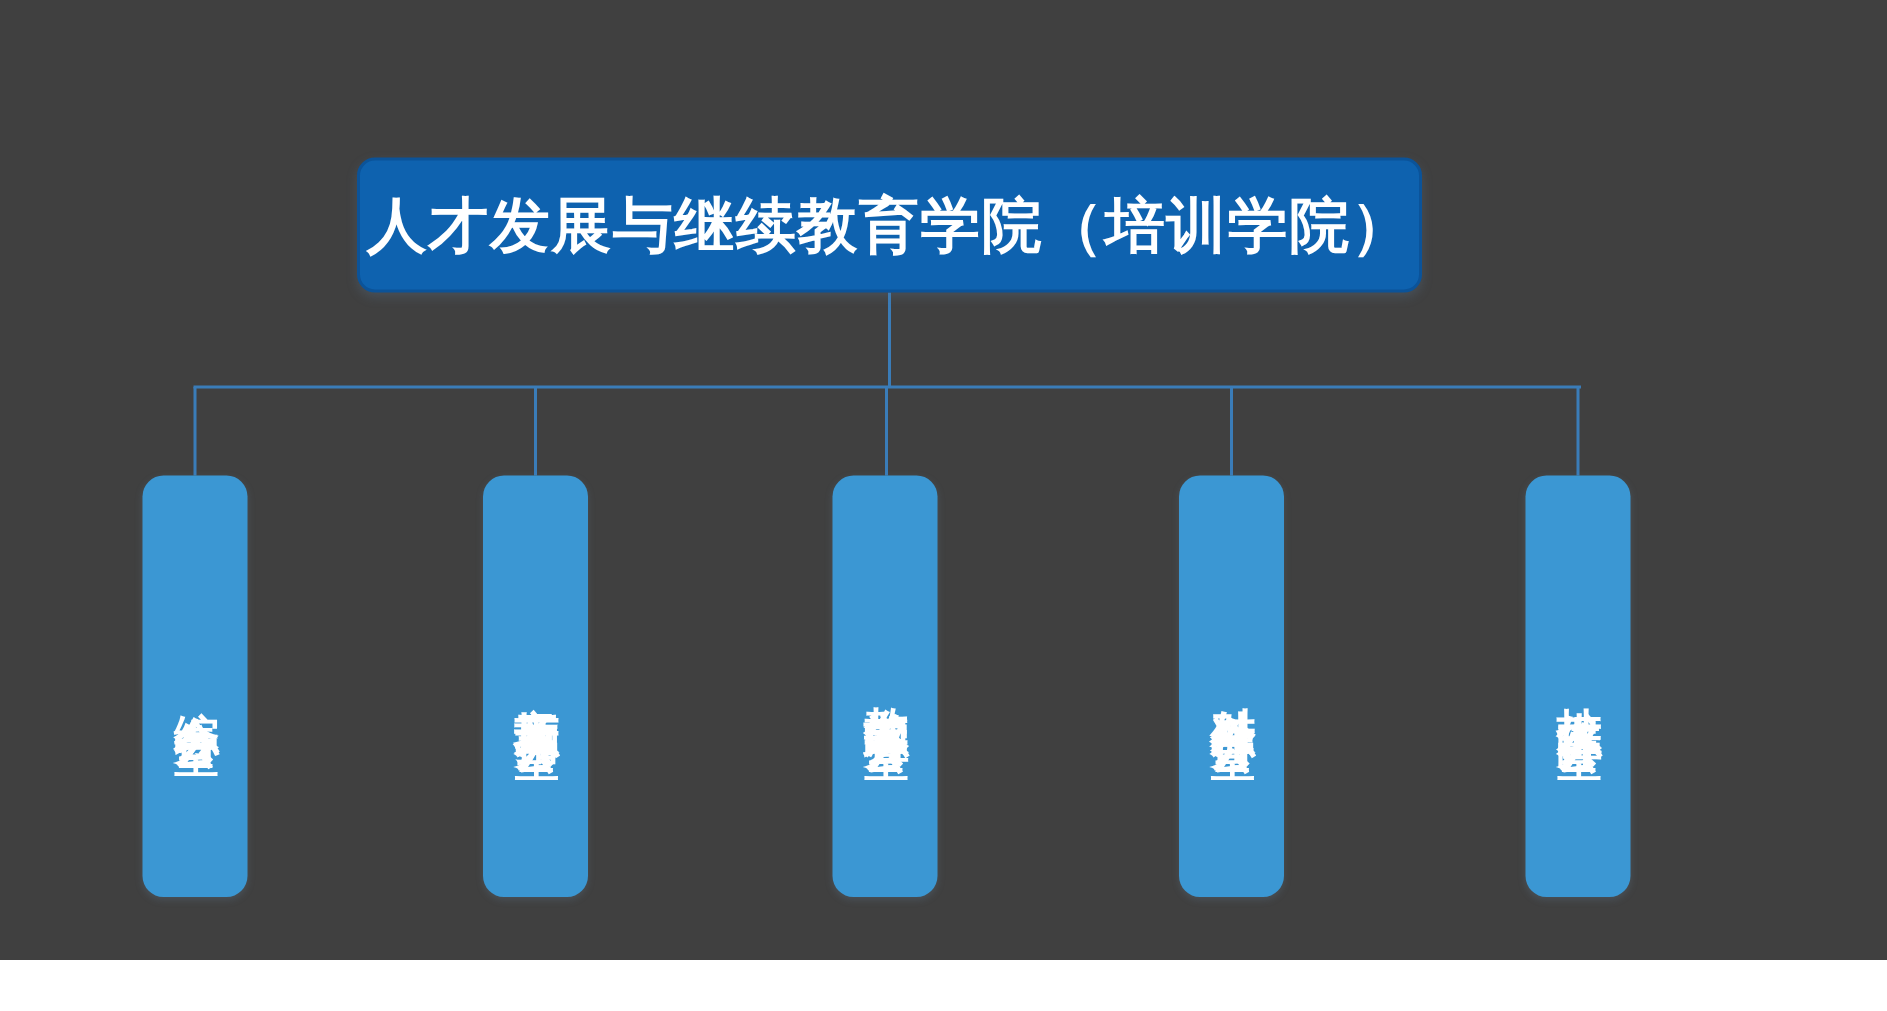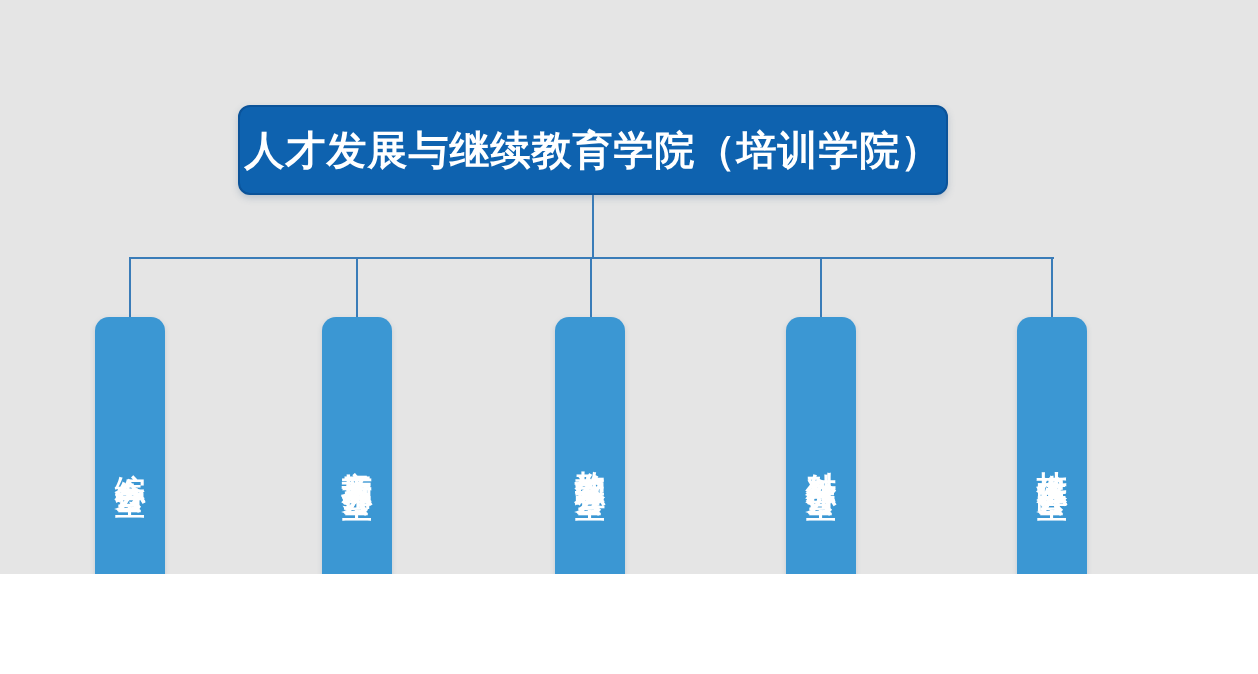--- a/index.html
+++ b/index.html
@@ -4,22 +4,22 @@
 <style>
   html, body {
     margin: 0;
     padding: 0;
     background: #ffffff;
     font-family: "Liberation Sans", sans-serif;
   }
   .canvas {
     position: relative;
     width: 1258px;
-    height: 574px;
-    background: #e5e5e5;
+    height: 640px;
+    background: #404040;
     overflow: hidden;
     font-family: Liberation Serif, serif;
   }
   
   .root-node {
     position: absolute;
     left: 238px;
     top: 105px;
     width: 710px;
     height: 90px;

